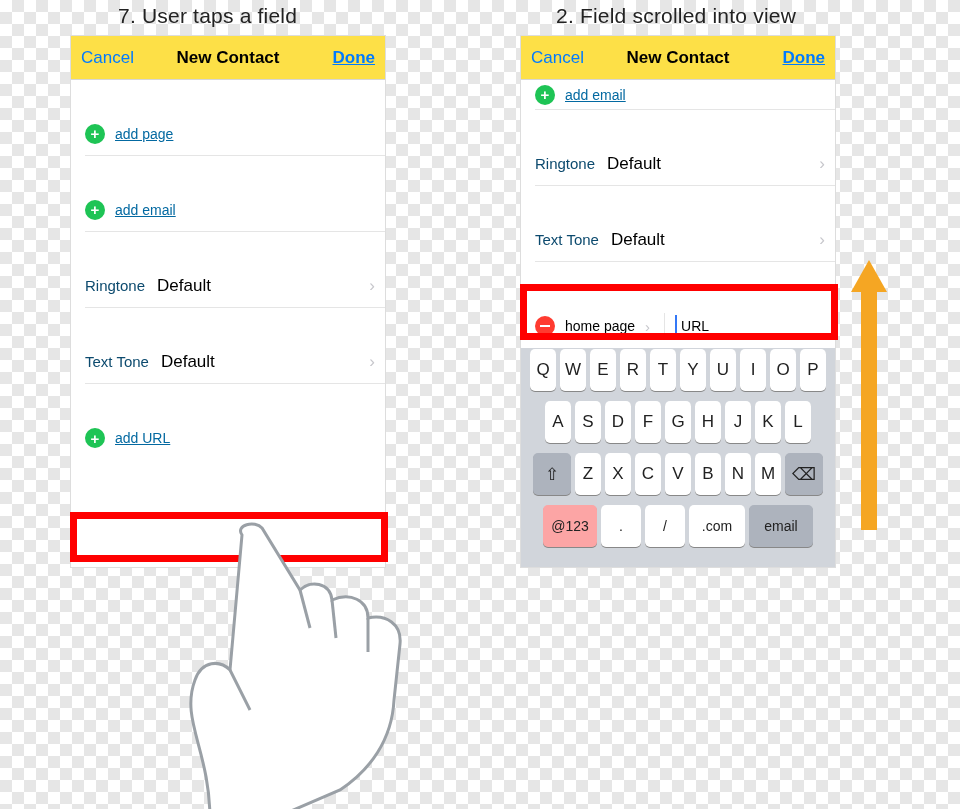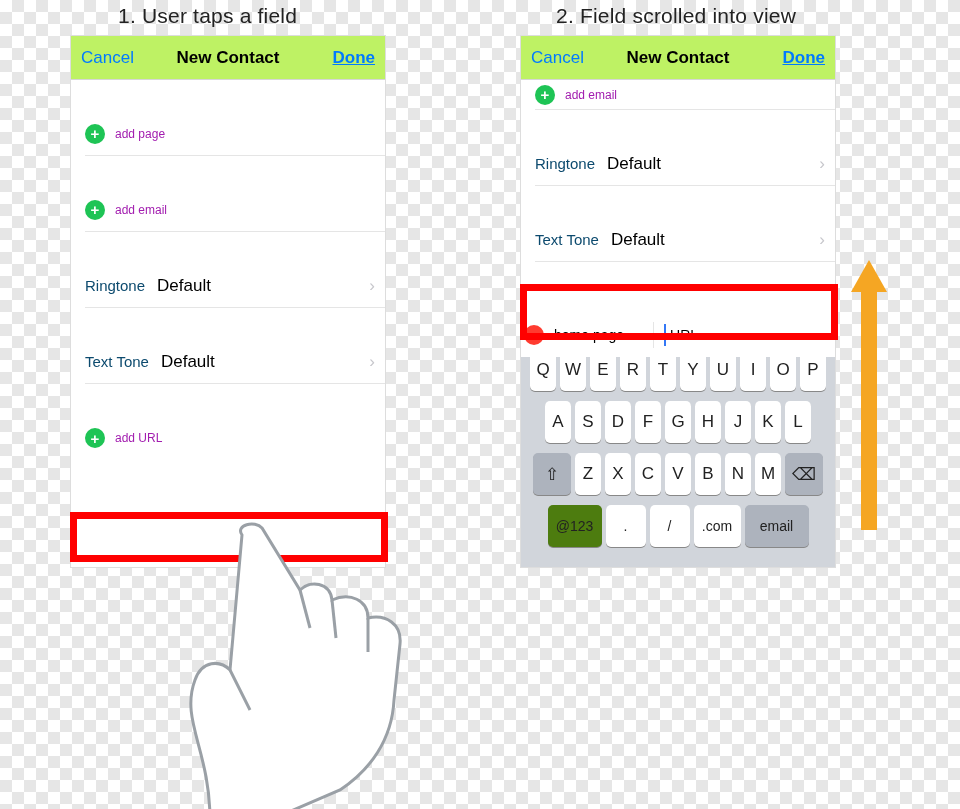--- a/index.html
+++ b/index.html
@@ -33,21 +33,21 @@
     background: #fff;
     border: 1px solid #ddd;
     overflow: hidden;
   }
   .phone1 { top: 35px; left: 70px; height: 533px; }
   .phone2 { top: 35px; left: 520px; height: 533px; }
 
   .navbar {
     height: 44px;
     border-bottom: 1px solid #d6d6d6;
-    background: #bef264;
+    background: #fde047;
     display: flex;
     align-items: center;
     justify-content: space-between;
     padding: 0 10px;
     position: relative;
     z-index: 5;
   }
   .nav-left, .nav-right {
     color: #007aff;
     font-size: 17px;
@@ -70,21 +70,21 @@
   .row {
     height: 44px;
     display: flex;
     align-items: center;
     border-bottom: 1px solid #e5e5e5;
     font-size: 15px;
     position: relative;
   }
   .row.indent { margin-left: 92px; }
   .row .placeholder { color: #c0c0c0; font-size: 16px; }
-  .row .link { color: #a21caf; font-size: 12px; margin-left: 10px; }
+  .row .link { color: #0369a1; font-size: 14px; margin-left: 10px; text-decoration: underline; }
   .row .label-blue { color: #0c4a6e; font-size: 15px; }
   .row .value { color: #000; font-size: 17px; margin-left: 12px; }
   .row .chev {
     position: absolute;
     right: 10px;
     color: #c7c7cc;
     font-size: 17px;
   }
   .gap { height: 32px; border: none; }
 
@@ -136,24 +136,24 @@
     color: #222;
     display: flex;
     align-items: center;
     justify-content: center;
   }
   .key.wide { width: 38px; }
   .key.func { background: #adb3bd; }
   .krow.bot .key { height: 42px; }
   .krow.bot { gap: 4px; }
   .krow.util .key { height: 42px; font-size: 14px; }
-  .k-at { width: 54px; background:#4d7c0f;}
+  .k-at { width: 54px; background:#fca5a5;}
   .k-dot { width: 40px; }
   .k-slash { width: 40px; }
-  .k-com { width: 47px; }
+  .k-com { width: 56px; }
   .k-ret { width: 64px; background:#adb3bd; font-size:14px;}
 
   
   .arrow {
     position: absolute;
     top: 260px;
     left: 854px;
     width: 30px;
     height: 270px;
     pointer-events:none;
@@ -181,27 +181,27 @@
     left: 150px;
     width: 320px;
     height: 290px;
     pointer-events: none;
     z-index: 4;
   }
 
   
   .urlrow {
     position: absolute;
-    top: 277px;
+    top: 268px;
     left: 0; right: 0;
     height: 44px;
     background: #fff;
     display: flex;
     align-items: center;
-    padding-left: 3px;
+    padding-left: 14px;
     font-size: 14px;
     z-index: 2;
   }
   .urlrow .sep {
     color: #c7c7cc;
     margin: 0 10px;
     font-size: 15px;
   }
   .urlrow .divider {
     width: 1px;
@@ -212,21 +212,21 @@
   .urlrow .cursor {
     width: 2px;
     height: 22px;
     background: #3478f6;
     margin-right: 4px;
   }
 </style>
 </head>
 <body>
 
-<div class="caption cap1">1. User taps a field</div>
+<div class="caption cap1">7. User taps a field</div>
 <div class="caption cap2">2. Field scrolled into view</div>
 
 <div class="phone phone1">
   <div class="navbar">
     <span class="nav-left">Cancel</span>
     <span class="nav-title">New Contact</span>
     <span class="nav-right">Done</span>
   </div>
   <div class="content">
     <div class="gap"></div>

